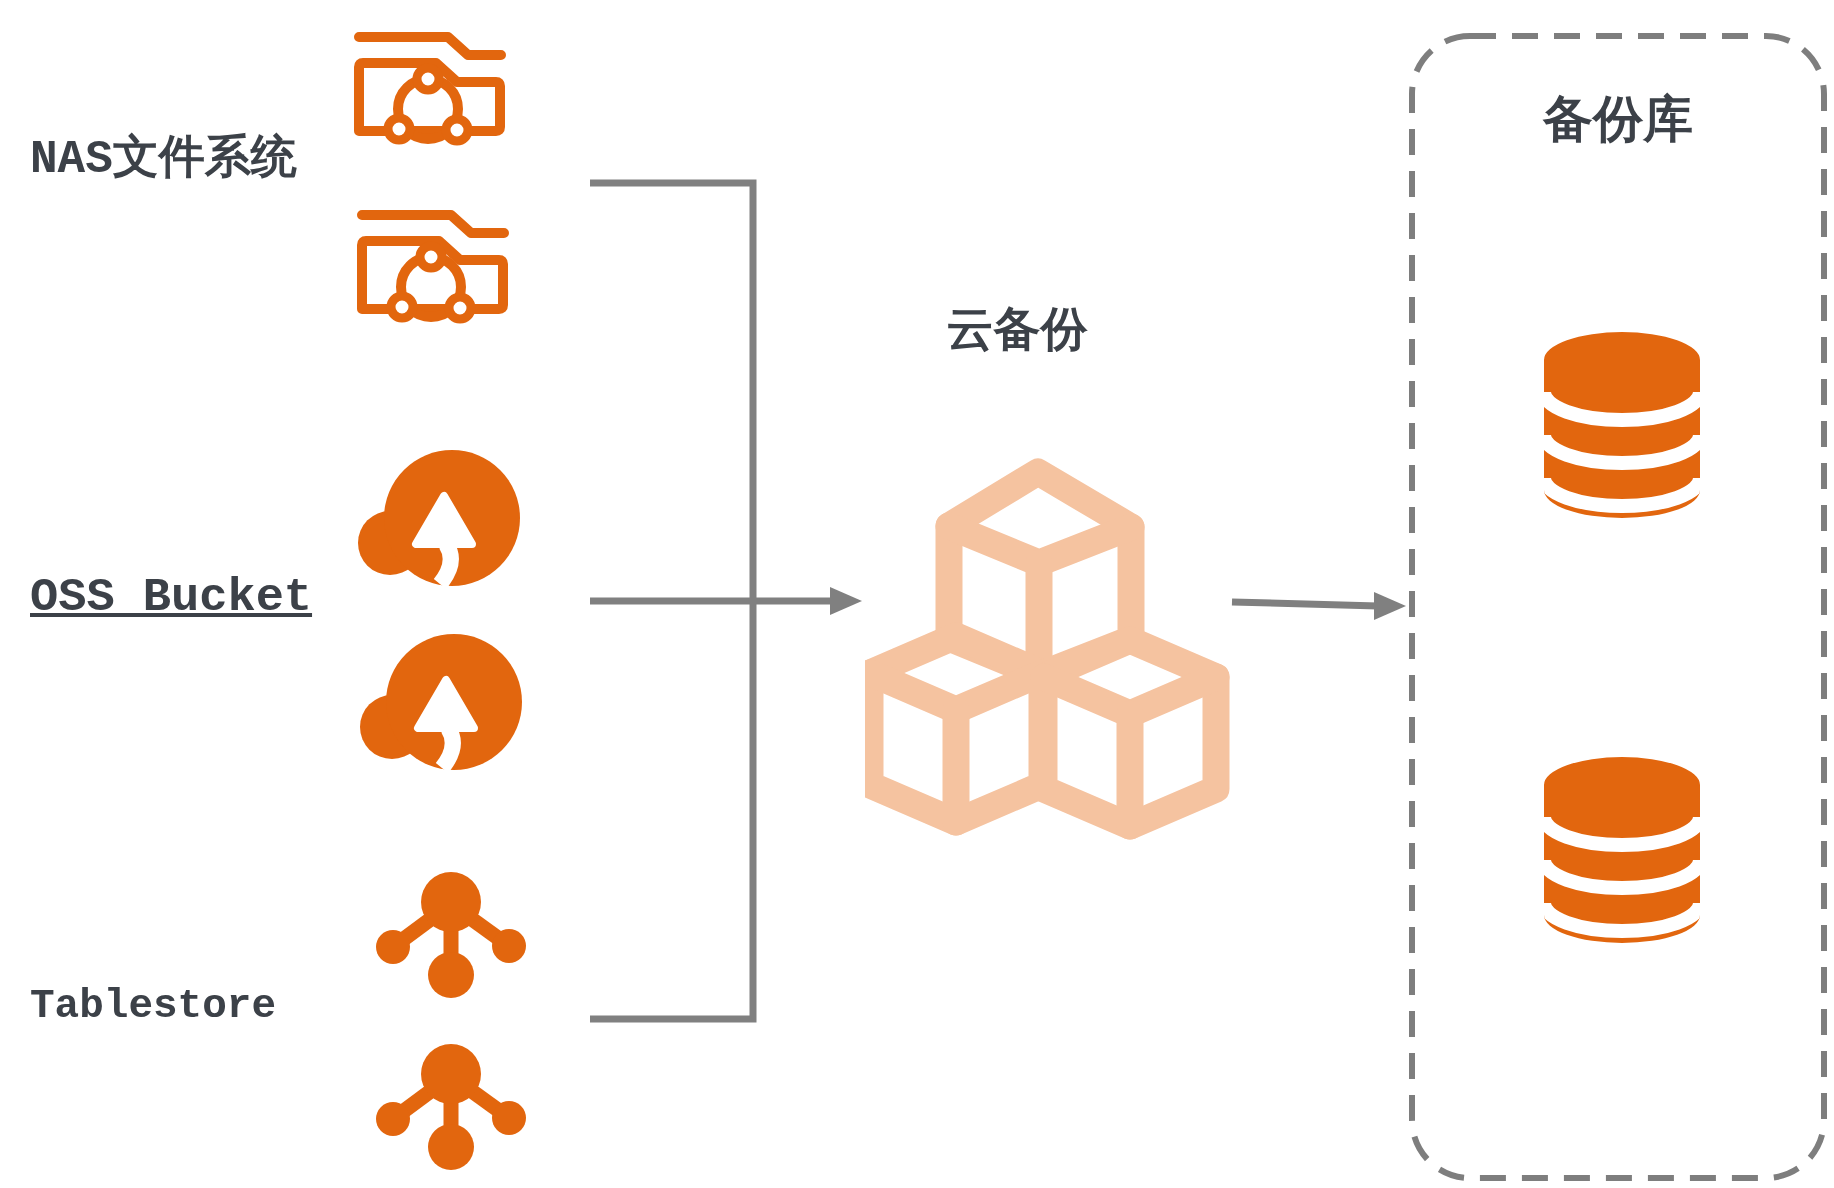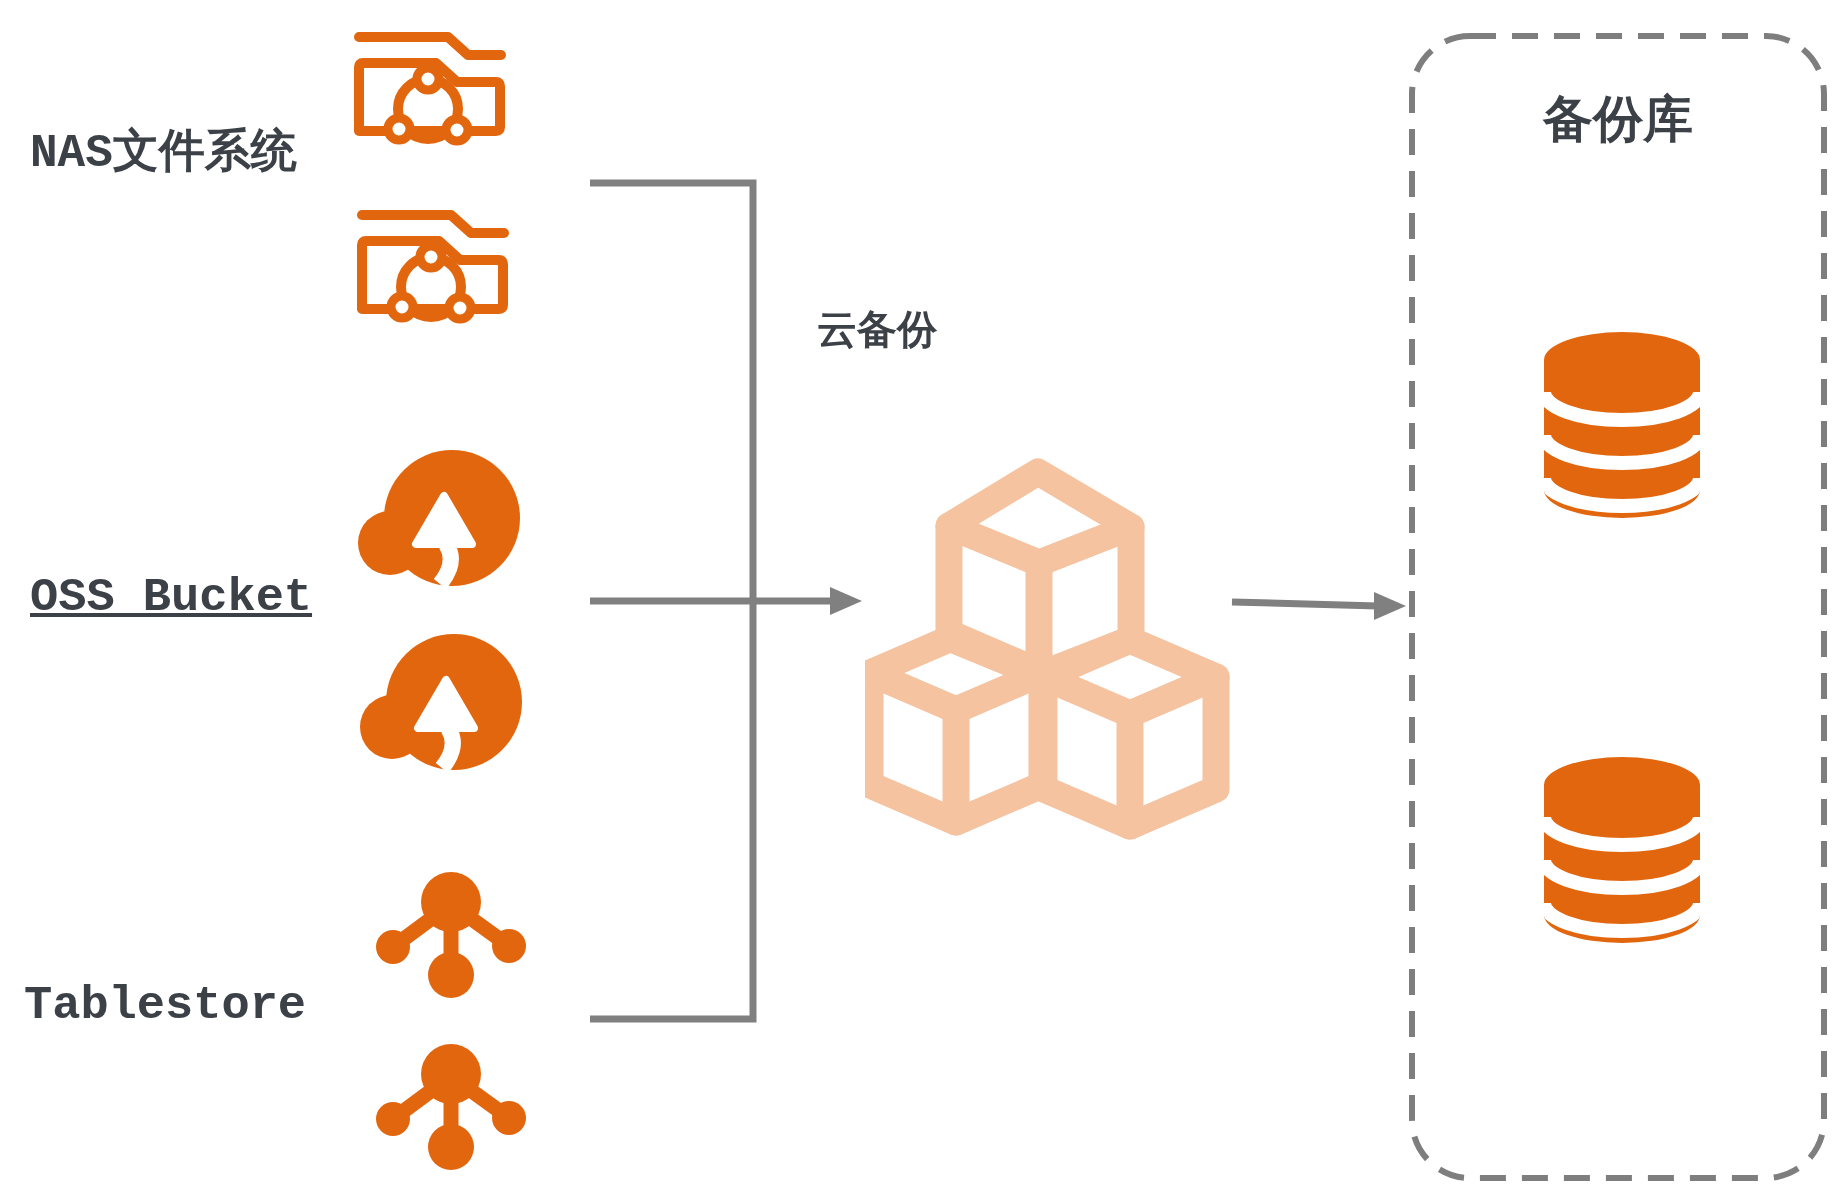--- a/index.html
+++ b/index.html
@@ -6,24 +6,24 @@
   .canvas{
     position:relative;width:1834px;height:1188px;background:#ffffff;overflow:hidden;
     font-family:"Liberation Sans","DejaVu Sans",sans-serif;
   }
   .abs{position:absolute;}
   .label{
     position:absolute;color:#3C4148;font-weight:bold;white-space:nowrap;
     font-family:"DejaVu Sans","Liberation Sans",sans-serif;
   }
   .mono{font-family:"Liberation Mono","DejaVu Sans Mono",monospace;font-weight:bold;}
-  .nas-label{left:30px;top:122px;font-size:46px;line-height:56px;}
+  .nas-label{left:30px;top:128px;font-size:46px;line-height:56px;}
   .oss-label{left:30px;top:570px;font-size:47px;line-height:56px;text-decoration:underline;}
-  .ts-label{left:24px;top:978px;font-size:47px;line-height:56px;}
-  .cluster-label{left:817px;top:300px;width:400px;text-align:left;font-size:40px;line-height:58px;}
+  .ts-label{left:30px;top:978px;font-size:41px;line-height:56px;}
+  .cluster-label{left:817px;top:300px;width:400px;text-align:center;font-size:47px;line-height:58px;}
   .vault-label{left:1412px;top:90px;width:412px;text-align:center;font-size:50px;line-height:58px;}
   svg{display:block;}
 </style>
 </head>
 <body>
 
 <div class="canvas">
 
   <svg class="abs" style="left:0;top:0;" width="1834" height="1188" viewBox="0 0 1834 1188">
     <path d="M 590 183 H 753 V 1019 H 590" fill="none" stroke="#808080" stroke-width="7"></path>

